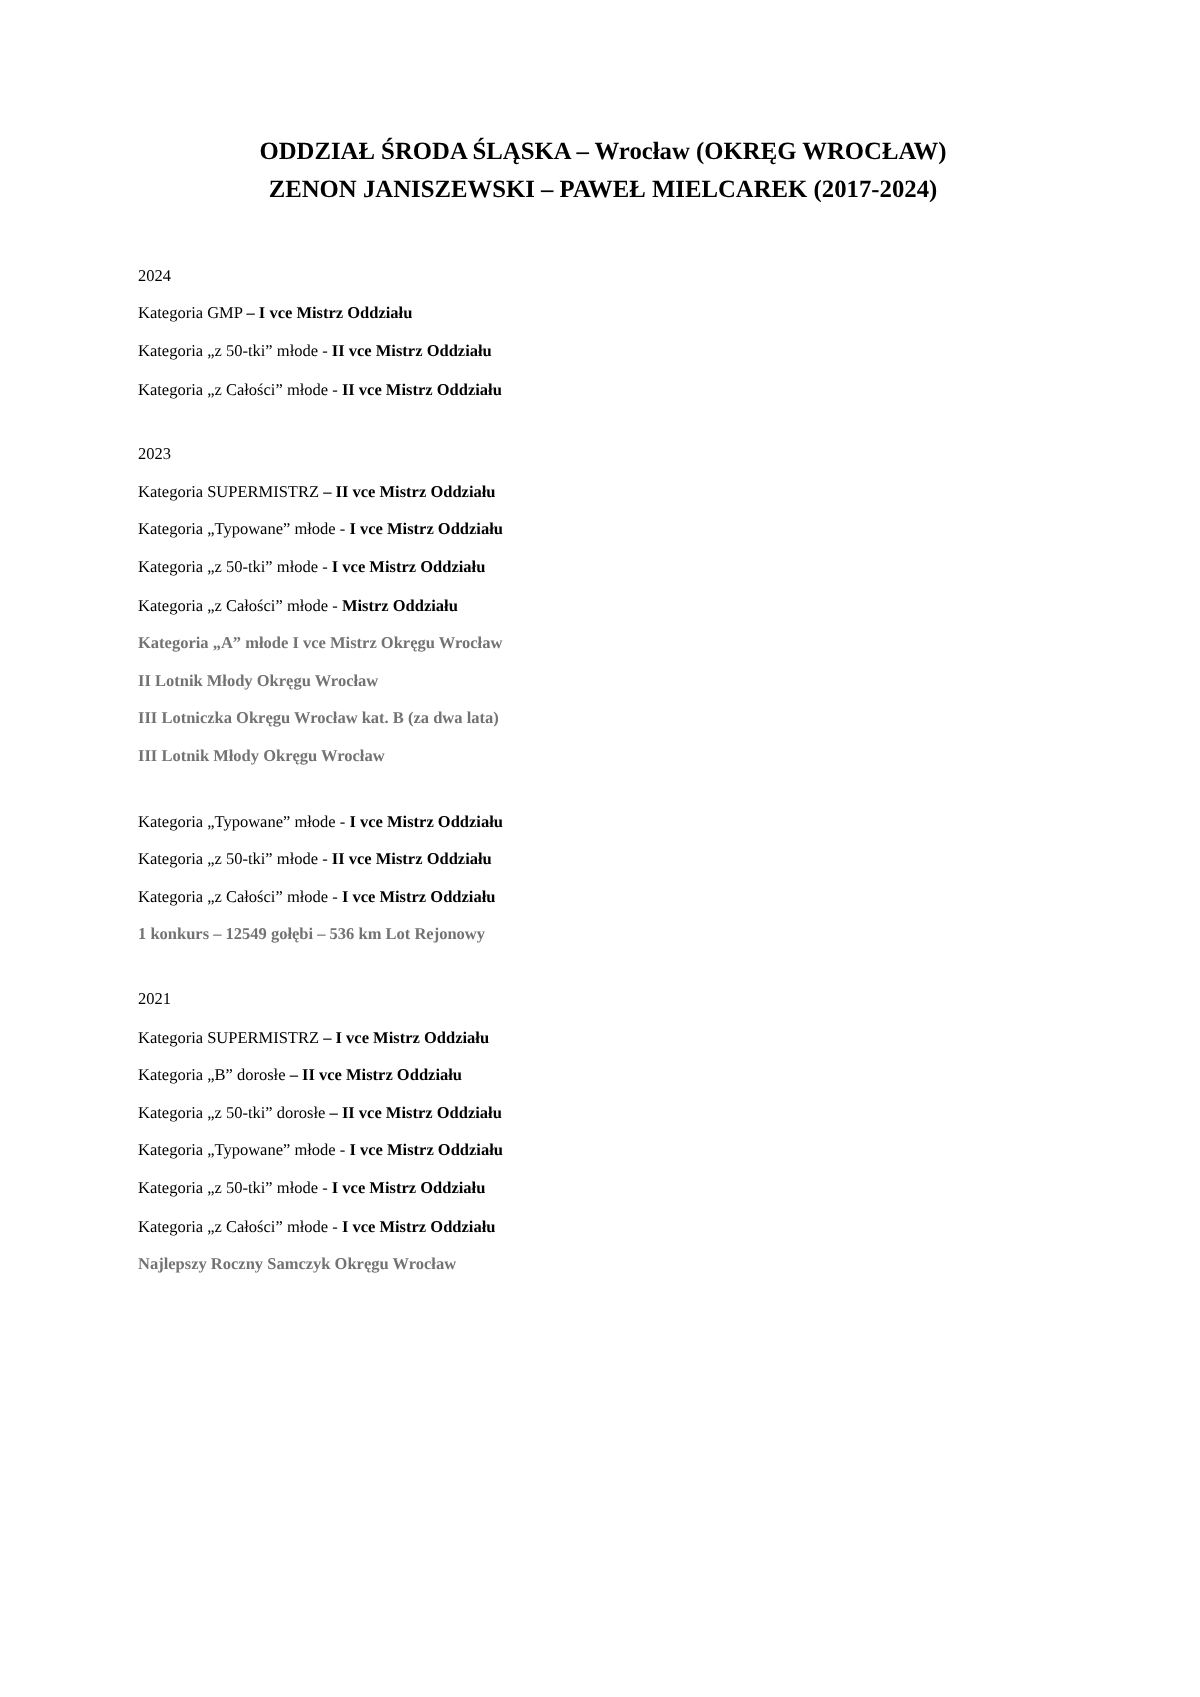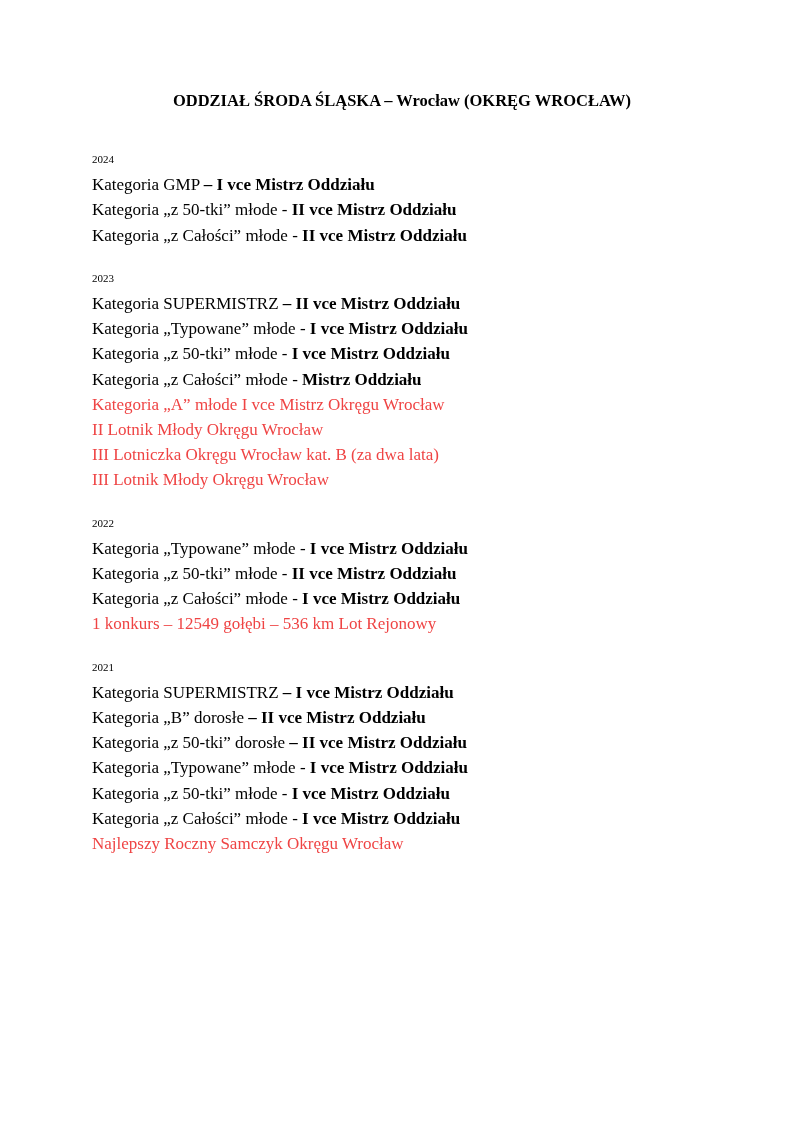--- a/index.html
+++ b/index.html
@@ -27,66 +27,66 @@
     text-align: center;
     font-weight: bold;
     font-size: 16.5px;
     line-height: 25px;
     margin-bottom: 34px;
   }
   .title-line {
     white-space: nowrap;
   }
   .line {
-    font-size: 17px;
+    font-size: 11px;
     line-height: 25.2px;
     white-space: nowrap;
   }
   .year {
     font-size: 11px;
     line-height: 25.2px;
   }
   .bold {
     font-weight: bold;
   }
   .red {
-    color: #ef4444;
-    font-weight: normal;
+    color: #737373;
+    font-weight: bold;
   }
   .spacer {
     height: 18px;
   }
 </style>
 </head>
 <body>
 
 <div class="page">
   <div class="doc">
 
     <div class="title-block">
       <div class="title-line">ODDZIAŁ ŚRODA ŚLĄSKA – Wrocław (OKRĘG WROCŁAW)</div>
+      <div class="title-line">ZENON JANISZEWSKI – PAWEŁ MIELCAREK (2017-2024)</div>
     </div>
 
     <div id="sections">
         <div class="year">2024</div>
         <div class="line"><span>Kategoria GMP </span><span class="bold">– I vce Mistrz Oddziału</span></div>
         <div class="line"><span>Kategoria „z 50-tki” młode - </span><span class="bold">II vce Mistrz Oddziału</span></div>
         <div class="line"><span>Kategoria „z Całości” młode - </span><span class="bold">II vce Mistrz Oddziału</span></div>
         <div class="spacer"></div>
         <div class="year">2023</div>
         <div class="line"><span>Kategoria SUPERMISTRZ </span><span class="bold">– II vce Mistrz Oddziału</span></div>
         <div class="line"><span>Kategoria „Typowane” młode - </span><span class="bold">I vce Mistrz Oddziału</span></div>
         <div class="line"><span>Kategoria „z 50-tki” młode - </span><span class="bold">I vce Mistrz Oddziału</span></div>
         <div class="line"><span>Kategoria „z Całości” młode -  </span><span class="bold">Mistrz Oddziału</span></div>
         <div class="line"><span class="red">Kategoria „A” młode I vce Mistrz Okręgu Wrocław</span></div>
         <div class="line"><span class="red">II Lotnik Młody Okręgu Wrocław</span></div>
         <div class="line"><span class="red">III Lotniczka Okręgu Wrocław kat. B (za dwa lata)</span></div>
         <div class="line"><span class="red">III Lotnik Młody Okręgu Wrocław</span></div>
         <div class="spacer"></div>
-        <div class="year">2022</div>
         <div class="line"><span>Kategoria „Typowane” młode - </span><span class="bold">I vce Mistrz Oddziału</span></div>
         <div class="line"><span>Kategoria „z 50-tki” młode - </span><span class="bold">II vce Mistrz Oddziału</span></div>
         <div class="line"><span>Kategoria „z Całości” młode - </span><span class="bold">I vce Mistrz Oddziału</span></div>
         <div class="line"><span class="red">1 konkurs – 12549 gołębi – 536 km Lot Rejonowy</span></div>
         <div class="spacer"></div>
         <div class="year">2021</div>
         <div class="line"><span>Kategoria SUPERMISTRZ </span><span class="bold">– I vce Mistrz Oddziału</span></div>
         <div class="line"><span>Kategoria „B” dorosłe </span><span class="bold">– II vce Mistrz Oddziału</span></div>
         <div class="line"><span>Kategoria „z 50-tki” dorosłe </span><span class="bold">– II vce Mistrz Oddziału</span></div>
         <div class="line"><span>Kategoria „Typowane” młode - </span><span class="bold">I vce Mistrz Oddziału</span></div>

